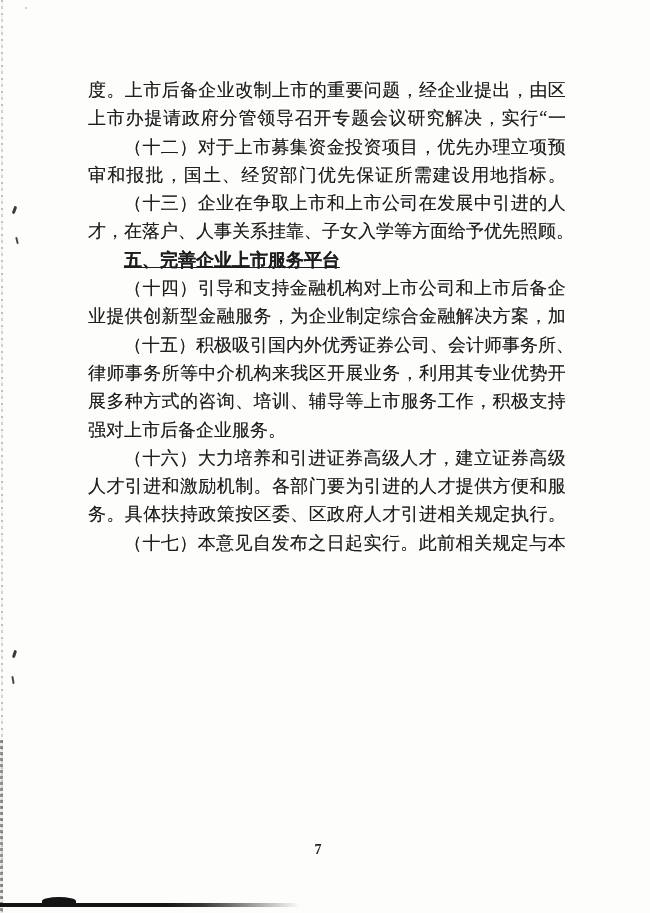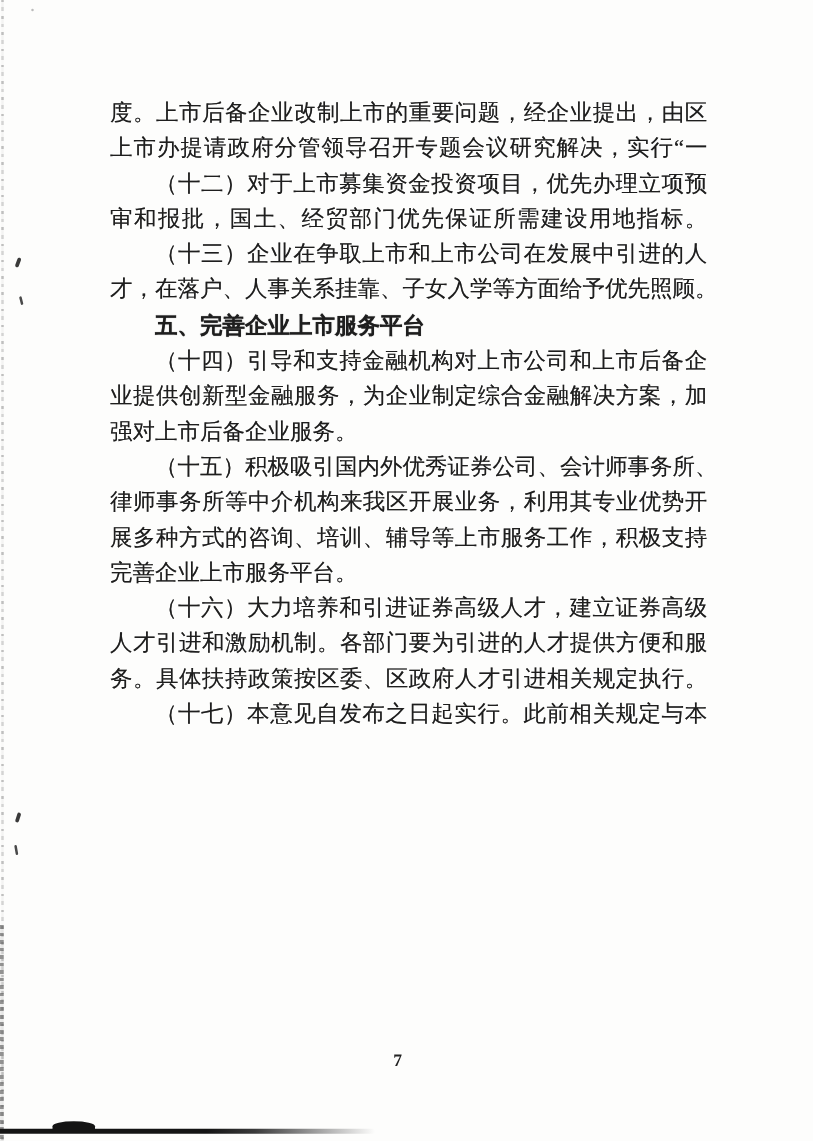--- a/index.html
+++ b/index.html
@@ -64,20 +64,21 @@
     line-height: 28.3px;
     font-size: 18px;
     white-space: nowrap;
     text-shadow: 0 0 0.5px rgba(20,20,20,0.55);
   }
   .line.indent { padding-left: 36px; }
   .line.heading {
     font-family: "Liberation Sans", "DejaVu Sans", sans-serif;
     font-weight: bold;
     text-shadow: 0 0 0.6px rgba(10,10,10,0.8);
+    text-decoration: underline;
   }
   .line.justify { display: flex; justify-content: space-between; align-items: center; }
   .line.justify span { display: inline-block; }
 
   
   .page-number {
     position: absolute; left: 306px; top: 842px; width: 24px;
     text-align: center;
     font-size: 14px; font-weight: bold;
     color: #222;
@@ -311,21 +312,20 @@
         <span>合</span>
         <span>金</span>
         <span>融</span>
         <span>解</span>
         <span>决</span>
         <span>方</span>
         <span>案</span>
         <span>，</span>
         <span>加</span>
       </div>
-      <div class="line">强对上市后备企业服务。</div>
       <div class="line indent justify">
         <span>（</span>
         <span>十</span>
         <span>五</span>
         <span>）</span>
         <span>积</span>
         <span>极</span>
         <span>吸</span>
         <span>引</span>
         <span>国</span>
@@ -395,21 +395,21 @@
         <span>服</span>
         <span>务</span>
         <span>工</span>
         <span>作</span>
         <span>，</span>
         <span>积</span>
         <span>极</span>
         <span>支</span>
         <span>持</span>
       </div>
-      <div class="line">完善企业上市服务平台。</div>
+      <div class="line">强对上市后备企业服务。</div>
       <div class="line indent justify">
         <span>（</span>
         <span>十</span>
         <span>六</span>
         <span>）</span>
         <span>大</span>
         <span>力</span>
         <span>培</span>
         <span>养</span>
         <span>和</span>

